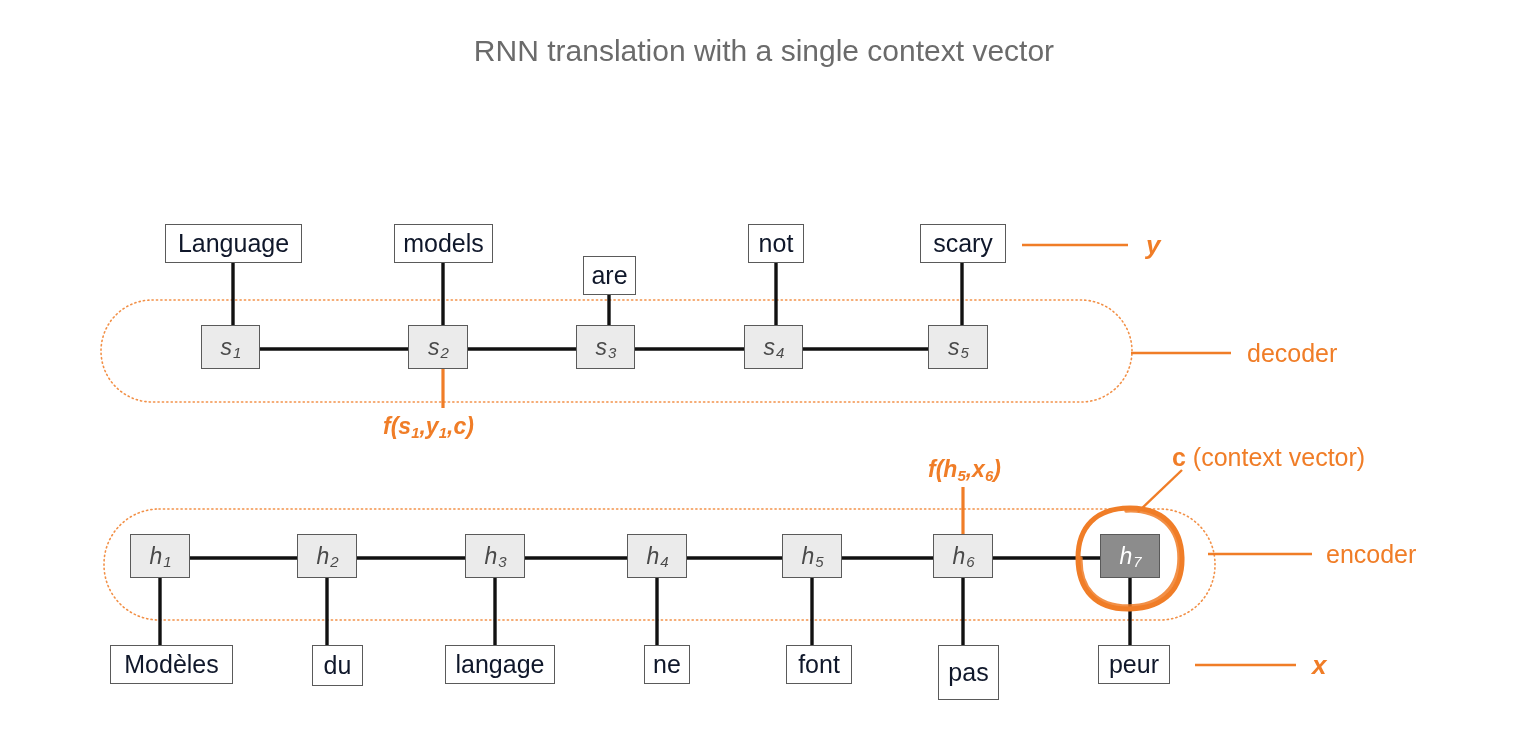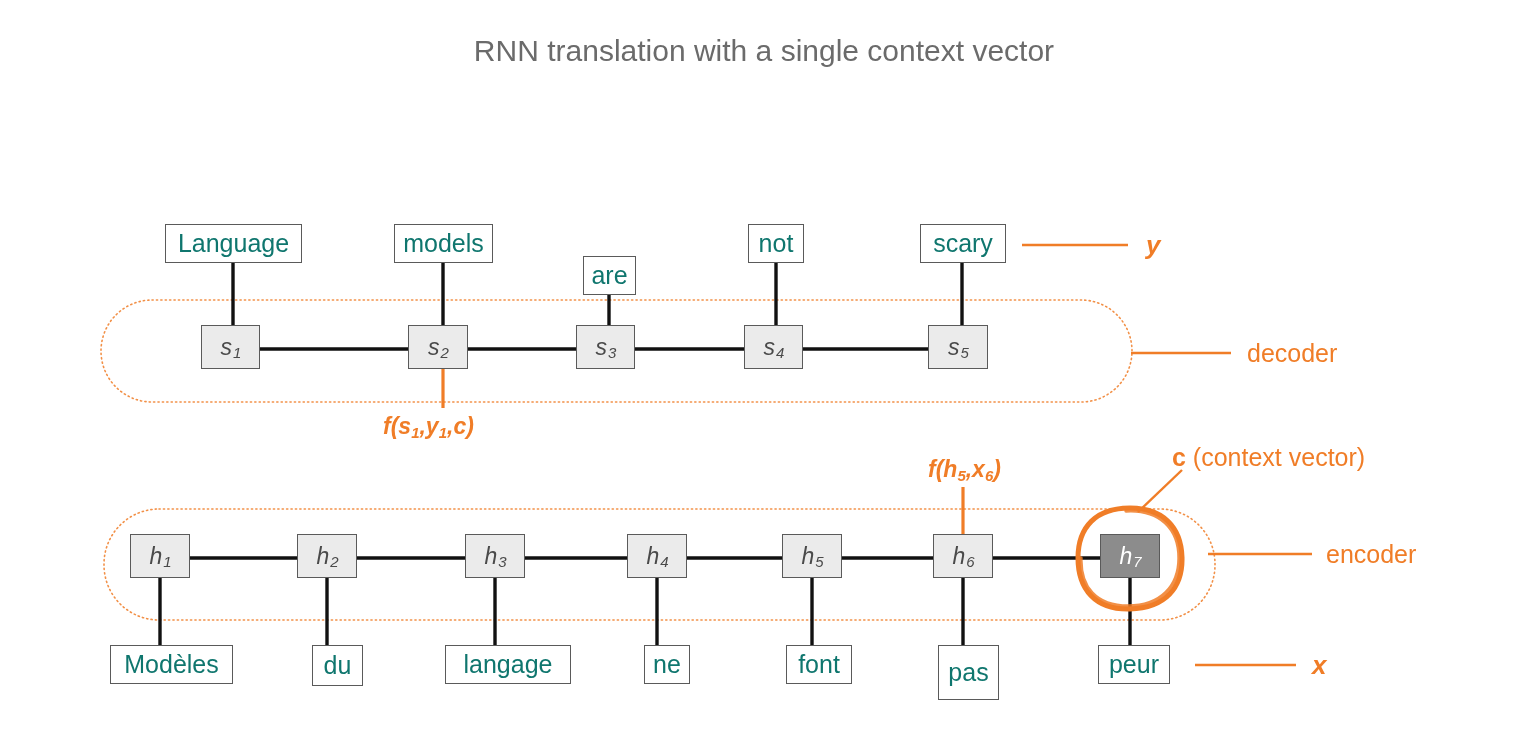--- a/index.html
+++ b/index.html
@@ -35,21 +35,21 @@
     color: #6b6b6b;
     font-family: "Liberation Sans", sans-serif;
     letter-spacing: 0px;
   }
   
   .wordbox {
     position: absolute;
     box-sizing: border-box;
     border: 1.4px solid #5a5a5a;
     background: #ffffff;
-    color: #0f766e;
+    color: #0f172a;
     font-size: 25px;
     font-family: "Liberation Sans", sans-serif;
     display: flex;
     align-items: center;
     justify-content: center;
     white-space: nowrap;
     line-height: 1;
   }
   
   .statebox {
@@ -270,21 +270,21 @@
   <div class="olabel plain" style="left:1326px; top:542px;">
     <span>encoder</span>
   </div>
 
   <div class="wordbox" style="left:110px; top:645px; width:123px; height:39px;">
     <span>Modèles</span>
   </div>
   <div class="wordbox" style="left:312px; top:645px; width:51px; height:41px;">
     <span>du</span>
   </div>
-  <div class="wordbox" style="left:445px; top:645px; width:126px; height:39px;">
+  <div class="wordbox" style="left:445px; top:645px; width:110px; height:39px;">
     <span>langage</span>
   </div>
   <div class="wordbox" style="left:644px; top:645px; width:46px; height:39px;">
     <span>ne</span>
   </div>
   <div class="wordbox" style="left:786px; top:645px; width:66px; height:39px;">
     <span>font</span>
   </div>
   <div class="wordbox" style="left:938px; top:645px; width:61px; height:55px;">
     <span>pas</span>

